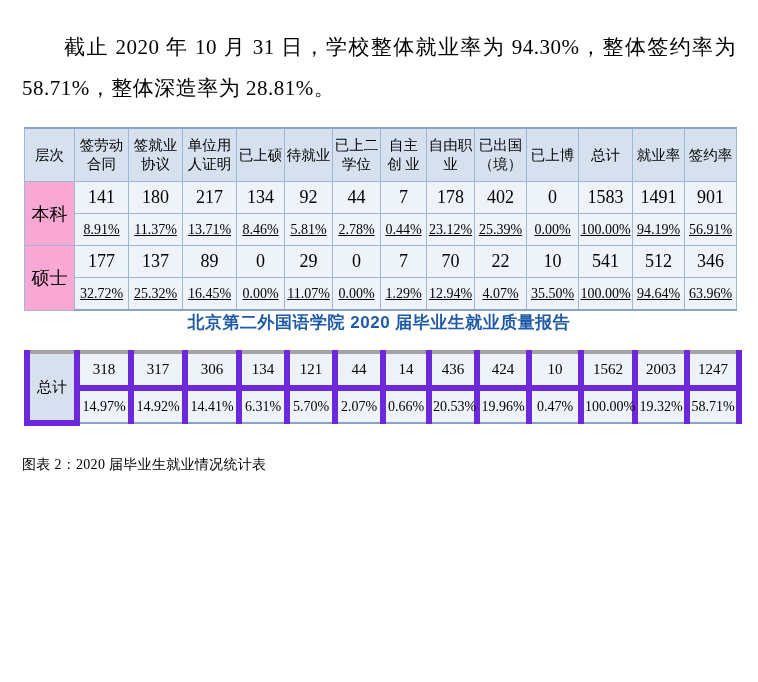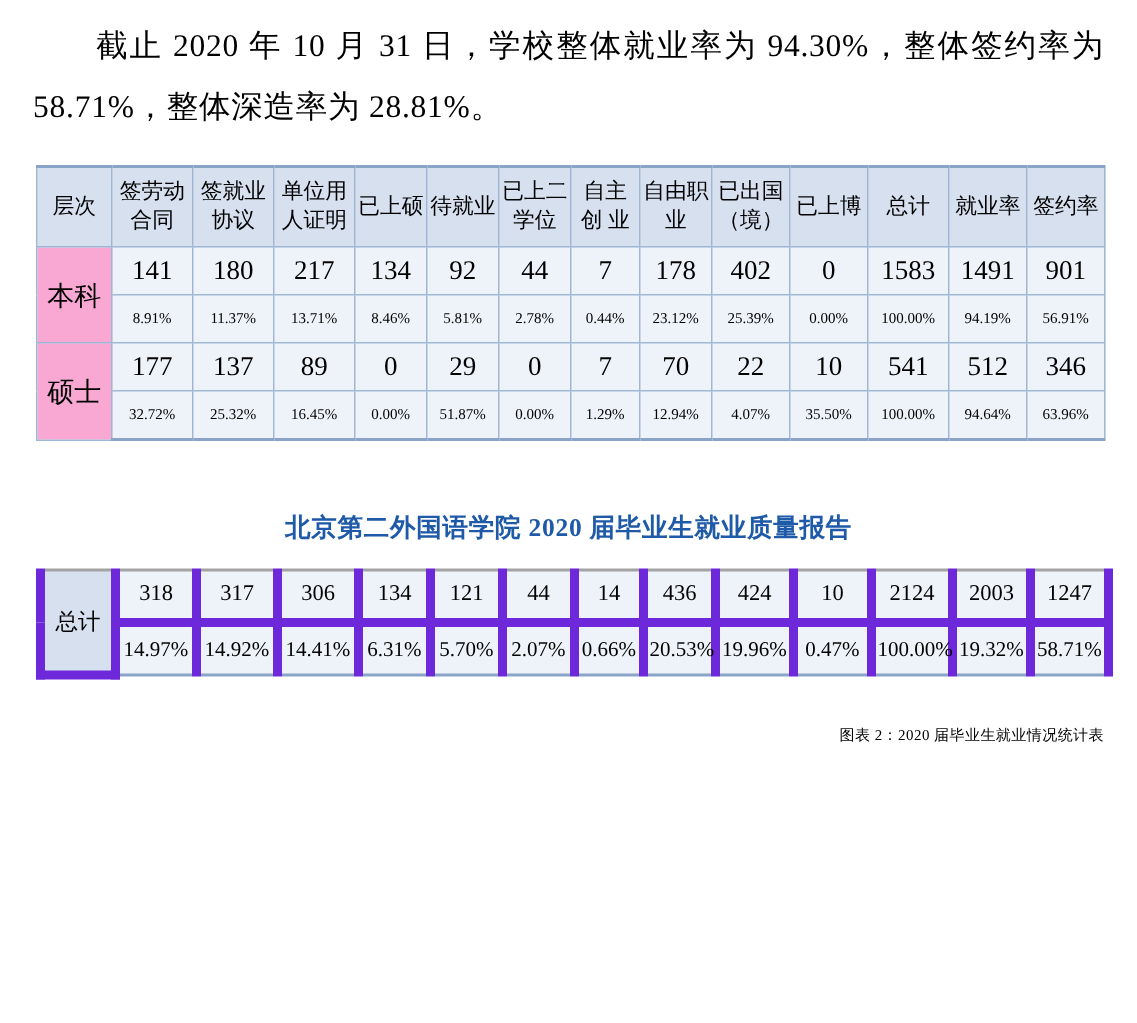--- a/index.html
+++ b/index.html
@@ -12,21 +12,21 @@
     background: #ffffff;
     font-family: "Liberation Serif", "DejaVu Serif", serif;
     color: #000000;
     overflow: hidden;
   }
   .page {
     position: relative;
     width: 758px;
     height: 656px;
     box-sizing: border-box;
-    padding: 0 22px;
+    padding: 17px 22px;
   }
   .para {
     font-size: 21px;
     line-height: 41px;
     text-align: justify;
     text-justify: inter-ideograph;
     text-indent: 2em;
     margin: 0;
     letter-spacing: 0.5px;
   }
@@ -72,38 +72,38 @@
     background: #f9a8d4;
     font-size: 18px;
     width: 50px;
   }
   table.stat tbody td {
     background: #eef3f9;
     height: 29px;
     font-size: 18px;
   }
   table.stat tbody tr.pct td {
-    font-size: 10px;
+    font-size: 14px;
+    text-decoration: underline;
   }
   table.stat tbody tr.sep td {
     border-bottom: 1px solid #9fb6d4;
   }
   table.stat tbody tr.last td {
     border-bottom: 2px solid #8aa4c8;
     margin-top: 24px;
   }
 
   
   .banner {
-    margin-top: 46px;
     text-align: center;
     color: #1f5aa8;
     font-size: 17px;
     font-weight: bold;
-    font-family: Liberation Serif, serif;
+    font-family: Liberation Sans, sans-serif;
     letter-spacing: 0.5px;
   }
 
   
   .total-wrap {
     margin-top: 16px;
     padding: 0 2px;
   }
   table.total {
     border-collapse: collapse;
@@ -112,35 +112,35 @@
   }
   table.total td {
     border: 6px solid #6d28d9;
     text-align: center;
     vertical-align: middle;
     background: #eef3f9;
     height: 29px;
     font-size: 15px;
   }
   table.total tr.top td {
-    border-top: 2px solid #a3a3a3;
+    border-top: 4px solid #a3a3a3;
   }
   table.total tr.bot td {
     border-bottom: 2px solid #8aa4c8;
     font-size: 14px;
   }
   table.total td.rowhead {
     background: #d6e0ef;
     width: 50px;
     font-size: 15px;
   }
   .caption {
     margin-top: 30px;
-    text-align: right;
-    font-size: 10px;
+    text-align: left;
+    font-size: 14px;
     color: #000;
     letter-spacing: 0.3px;
   }
 </style>
 </head>
 <body>
 
 <div class="page">
 
   <p class="para first">截止 2020 年 10 月 31 日，学校整体就业率为 94.30%，整体签约率为 58.71%，整体深造率为 28.81%。</p>
@@ -227,21 +227,21 @@
           <td>10</td>
           <td>541</td>
           <td>512</td>
           <td>346</td>
         </tr>
         <tr class="pct last">
           <td>32.72%</td>
           <td>25.32%</td>
           <td>16.45%</td>
           <td>0.00%</td>
-          <td>51.87%</td>
+          <td>11.07%</td>
           <td>0.00%</td>
           <td>1.29%</td>
           <td>12.94%</td>
           <td>4.07%</td>
           <td>35.50%</td>
           <td>100.00%</td>
           <td>94.64%</td>
           <td>63.96%</td>
         </tr>
       </tbody>
@@ -274,21 +274,21 @@
           <td>318</td>
           <td>317</td>
           <td>306</td>
           <td>134</td>
           <td>121</td>
           <td>44</td>
           <td>14</td>
           <td>436</td>
           <td>424</td>
           <td>10</td>
-          <td>2124</td>
+          <td>1562</td>
           <td>2003</td>
           <td>1247</td>
         </tr>
         <tr class="bot">
           <td>14.97%</td>
           <td>14.92%</td>
           <td>14.41%</td>
           <td>6.31%</td>
           <td>5.70%</td>
           <td>2.07%</td>

